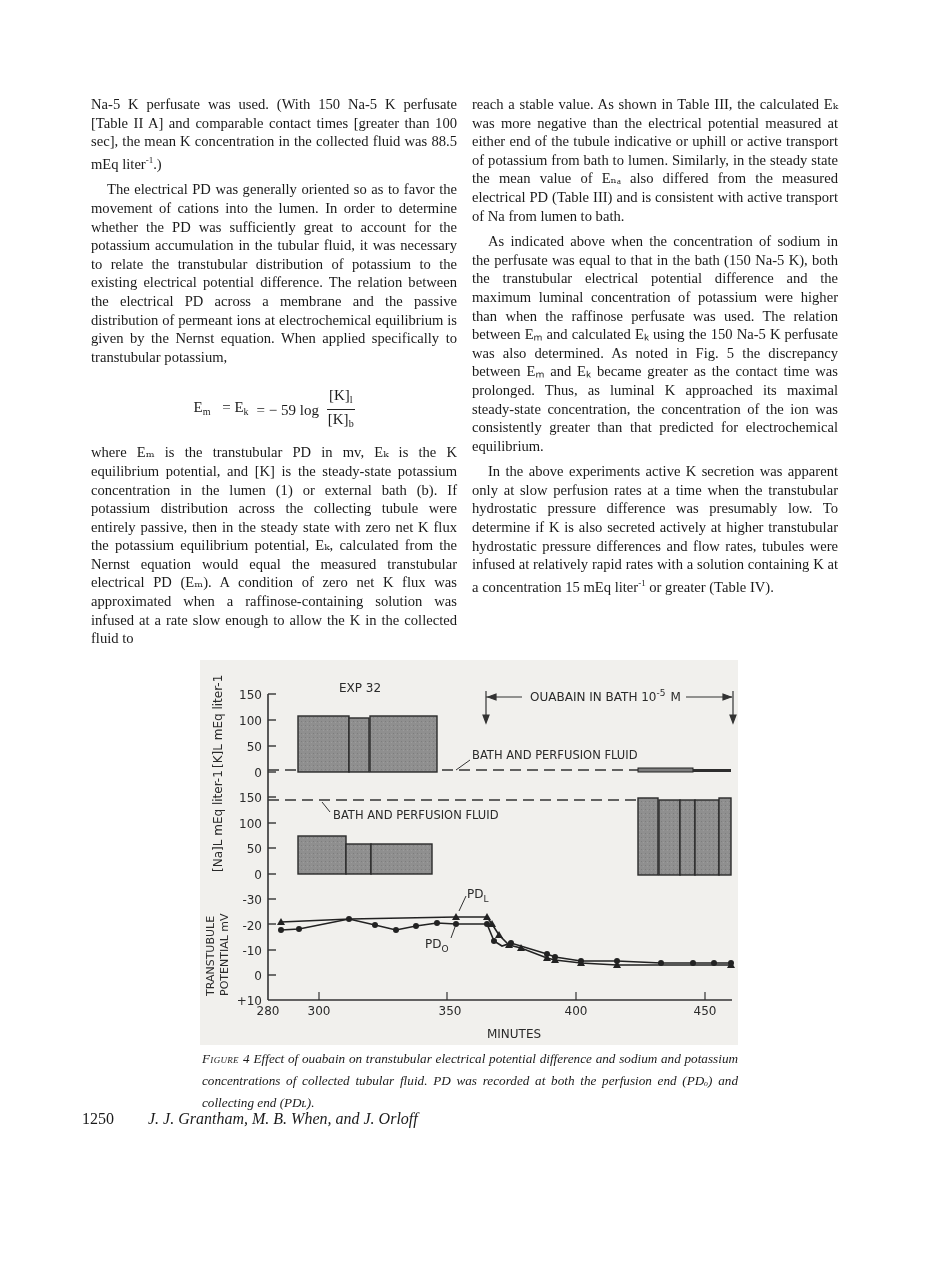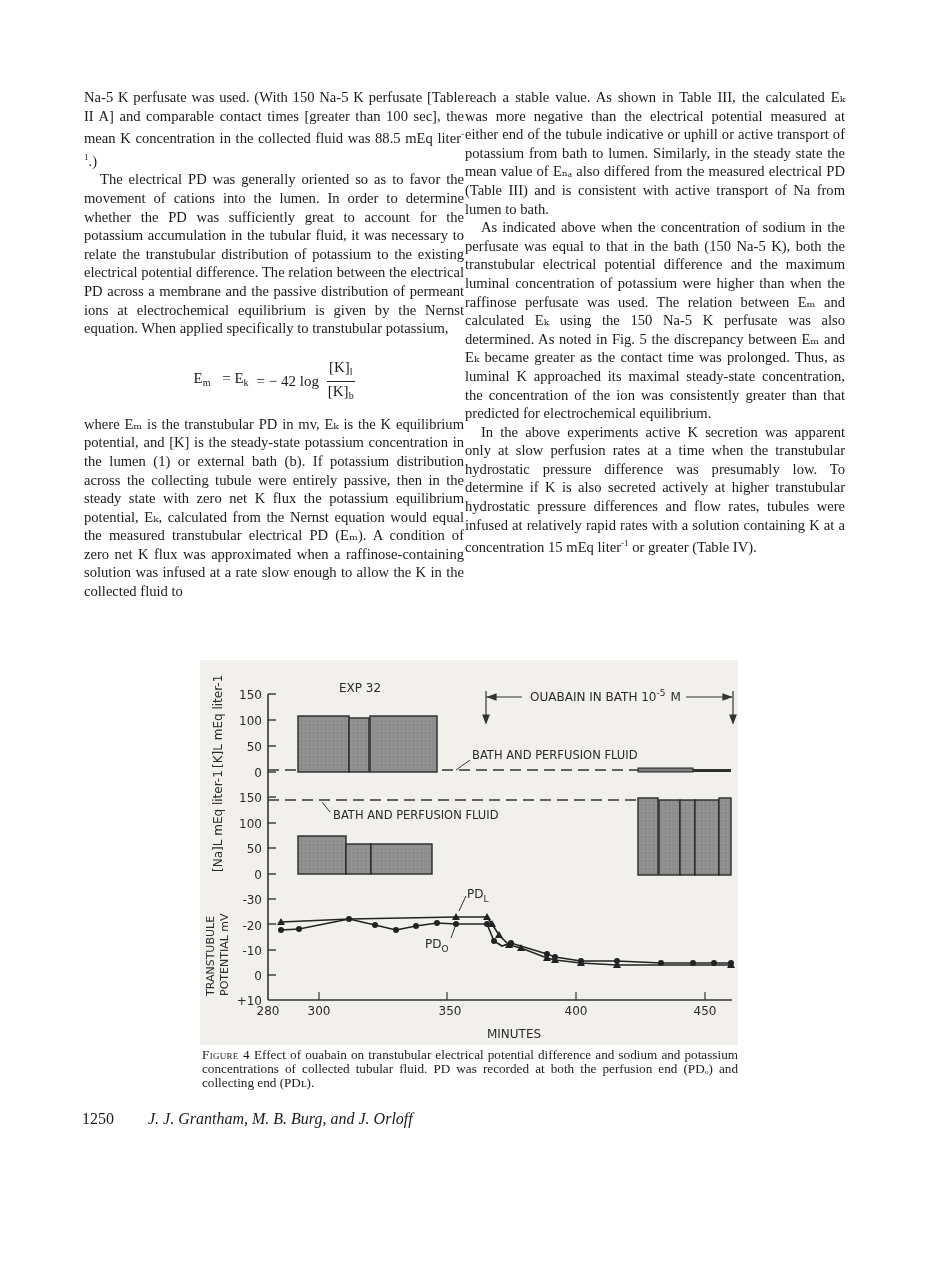--- a/index.html
+++ b/index.html
@@ -1,44 +1,44 @@
 <!DOCTYPE html>
 <html><head>
 <meta charset="utf-8">
 <style>
   html, body { margin: 0; padding: 0; background: #ffffff; }
   body { width: 936px; height: 1261px; position: relative; overflow: hidden; font-family: "Liberation Serif", "DejaVu Serif", serif; color: #1a1a1a; }
   .col { position: absolute; top: 88px; width: 380px; font-size: 14.6px; line-height: 18.6px; text-align: justify; }
-  .col p { margin: 0; }
-  .col p.indent { text-indent: 16px; }
+  .col p { margin: 7px; }
+  .col p.indent { text-indent: 16px; font-family: Liberation Serif, serif; }
   #col-left { left: 84px; }
   #col-right { left: 465px; }
   .eq { text-align: center; margin: 20px 0 10px 0; font-size: 15px; display: flex; justify-content: center; align-items: center; gap: 8px; }
   .frac { display: inline-flex; flex-direction: column; align-items: center; line-height: 18px; }
   .frac .num { border-bottom: 1px solid #222; padding: 0 2px; }
   .sub { font-size: 10px; vertical-align: -3px; }
   .sup { font-size: 9px; vertical-align: 6px; }
   #figure { position: absolute; left: 200px; top: 660px; width: 538px; height: 385px; background: #f1f0ed; }
   #figure svg { position: absolute; left: 0; top: 0; }
-  .caption { position: absolute; left: 202px; top: 1048px; width: 536px; font-size: 13.2px; line-height: 14px; text-align: justify; }
+  .caption { position: absolute; left: 202px; top: 1048px; width: 536px; font-size: 13.2px; line-height: 22px; text-align: justify; font-style: italic; }
   .caption .fig-label { font-variant: small-caps; letter-spacing: 0.3px; }
   .footer { position: absolute; left: 82px; top: 1110px; font-size: 16px; }
   .footer .page { display: inline-block; width: 66px; }
   .footer .authors { font-style: italic; }
 </style>
 </head>
 <body>
 
 <div id="col-left" class="col">
   <p><span>Na-5 K perfusate was used. (With 150 Na-5 K perfusate [Table II A] and comparable contact times [greater than 100 sec], the mean K concentration in the collected fluid was 88.5 mEq liter</span><span class="sup">-1</span><span>.)</span></p>
   <p class="indent">The electrical PD was generally oriented so as to favor the movement of cations into the lumen. In order to determine whether the PD was sufficiently great to account for the potassium accumulation in the tubular fluid, it was necessary to relate the transtubular distribution of potassium to the existing electrical potential difference. The relation between the electrical PD across a membrane and the passive distribution of permeant ions at electrochemical equilibrium is given by the Nernst equation. When applied specifically to transtubular potassium,</p>
   <div class="eq">
     <span><span>E</span><span class="sub">m</span></span>
     <span>&nbsp;<span>= E</span><span class="sub">k</span></span>
-    <span>= − 42 log</span>
+    <span>= − 59 log</span>
     <span class="frac">
       <span class="num"><span>[K]</span><span class="sub">l</span></span>
       <span class="den"><span>[K]</span><span class="sub">b</span></span>
     </span>
   </div>
   <p>where Eₘ is the transtubular PD in mv, Eₖ is the K equilibrium potential, and [K] is the steady-state potassium concentration in the lumen (1) or external bath (b). If potassium distribution across the collecting tubule were entirely passive, then in the steady state with zero net K flux the potassium equilibrium potential, Eₖ, calculated from the Nernst equation would equal the measured transtubular electrical PD (Eₘ). A condition of zero net K flux was approximated when a raffinose-containing solution was infused at a rate slow enough to allow the K in the collected fluid to</p>
 </div>
 
 <div id="col-right" class="col">
   <p>reach a stable value. As shown in Table III, the calculated Eₖ was more negative than the electrical potential measured at either end of the tubule indicative or uphill or active transport of potassium from bath to lumen. Similarly, in the steady state the mean value of Eₙₐ also differed from the measured electrical PD (Table III) and is consistent with active transport of Na from lumen to bath.</p>
@@ -212,14 +212,14 @@
       <text x="225" y="288" font-size="12"><tspan>PD</tspan><tspan dy="4" font-size="9">O</tspan></text>
     </g>
   </svg>
 </div>
 
 <div class="caption">
   <span class="fig-label">Figure 4</span><span> Effect of ouabain on transtubular electrical potential difference and sodium and potassium concentrations of collected tubular fluid. PD was recorded at both the perfusion end (PDₒ) and collecting end (PDʟ).</span>
 </div>
 
 <div class="footer">
-  <span class="page">1250</span><span class="authors">J. J. Grantham, M. B. Burg, and J. Orloff</span>
+  <span class="page">1250</span><span class="authors">J. J. Grantham, M. B. When, and J. Orloff</span>
 </div>
 
 </body></html>

